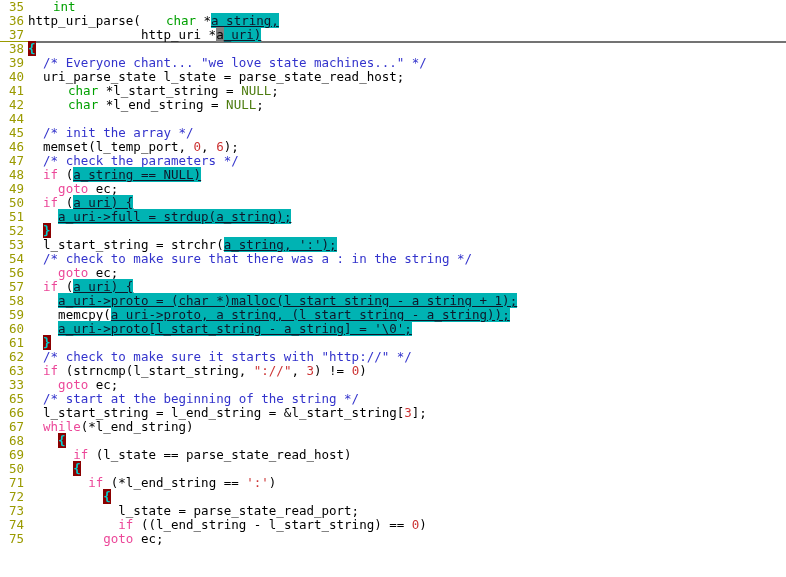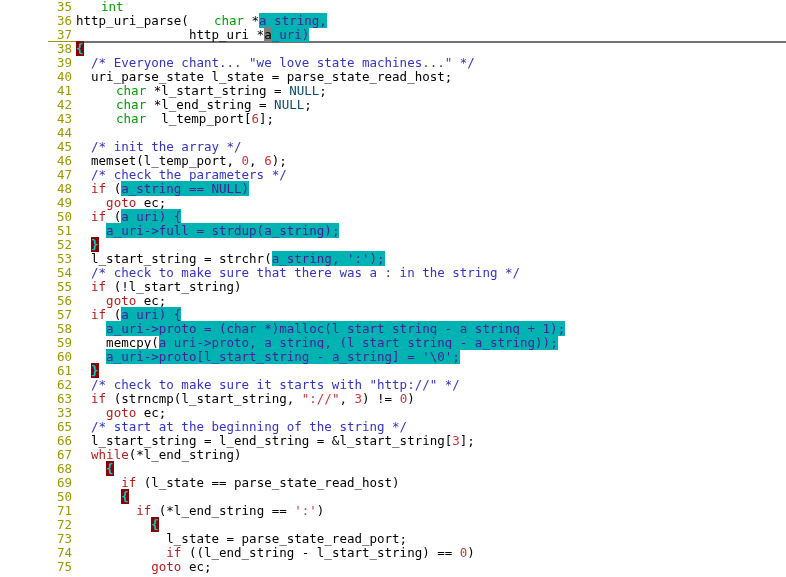--- a/index.html
+++ b/index.html
@@ -23,21 +23,20 @@
     height: 577px;
     position: relative;
     background: #ffffff;
   }
   .line {
     display: flex;
     height: 14px;
     line-height: 14px;
     white-space: pre;
     align-items: stretch;
-    padding-left: 48px;
   }
   .gutter {
     width: 24px;
     min-width: 24px;
     text-align: right;
     color: #9a9a00;
     padding-right: 0px;
     user-select: none;
     flex: 0 0 auto;
   }
@@ -62,59 +61,57 @@
     border-bottom: 1px solid #9a9a00;
     height: 13px;
   }
   .line.sep .code {
     border-bottom: 2px solid #737373;
     height: 13px;
     line-height: 13px;
   }
   
   .t-kw      { color: #00a000; margin-left: 25px; }            
-  .t-stmt    { color: #b91c1c; }            
+  .t-stmt    { color: #ec4899; }            
   .t-cmt     { color: #3333cc; }            
   .t-num     { color: #cc3333; }            
   .t-str     { color: #cc3333; }            
-  .t-con     { color: #0c4a6e; }            
+  .t-con     { color: #4d7c0f; }            
   .t-plain   { color: #000000; }
   
-  .hl        { background: #00b3b3; color: #4c1d95; }
+  .hl        { background: #00b3b3; color: #0f172a; text-decoration: underline; }
   
   .brace     { background: #8b0000; color: #00d0d0; font-weight: bold; }
   
   .cursor    { background: #808080; color: #000000; }
 </style>
 </head>
 <body>
 
 <div id="editor">
   <div id="lines-container">
       <div class="line"><div class="gutter">35</div><div class="gutter-pad"></div><div class="code"><span class="t-kw">int</span></div></div>
       <div class="line"><div class="gutter">36</div><div class="gutter-pad"></div><div class="code"><span class="t-plain">http_uri_parse(</span><span class="t-kw">char</span><span class="t-plain"> *</span><span class="t-plain hl">a_string,</span></div></div>
       <div class="line sep"><div class="gutter">37</div><div class="gutter-pad"></div><div class="code"><span class="t-plain">               http_uri *</span><span class="cursor">a</span><span class="t-plain hl">_uri)</span></div></div>
       <div class="line"><div class="gutter">38</div><div class="gutter-pad"></div><div class="code"><span class="brace">{</span></div></div>
       <div class="line"><div class="gutter">39</div><div class="gutter-pad"></div><div class="code"><span class="t-cmt">  /* Everyone chant... "we love state machines..." */</span></div></div>
       <div class="line"><div class="gutter">40</div><div class="gutter-pad"></div><div class="code"><span class="t-plain">  uri_parse_state l_state = parse_state_read_host;</span></div></div>
       <div class="line"><div class="gutter">41</div><div class="gutter-pad"></div><div class="code"><span class="t-plain">  </span><span class="t-kw">char</span><span class="t-plain"> *l_start_string = </span><span class="t-con">NULL</span><span class="t-plain">;</span></div></div>
       <div class="line"><div class="gutter">42</div><div class="gutter-pad"></div><div class="code"><span class="t-plain">  </span><span class="t-kw">char</span><span class="t-plain"> *l_end_string = </span><span class="t-con">NULL</span><span class="t-plain">;</span></div></div>
-      <div class="line"><div class="gutter">43</div><div class="gutter-pad"></div><div class="code"><span class="t-plain">  </span><span class="t-kw">char</span><span class="t-plain">  l_temp_port[</span><span class="t-num">6</span><span class="t-plain">];</span></div></div>
       <div class="line"><div class="gutter">44</div><div class="gutter-pad"></div><div class="code">&nbsp;</div></div>
       <div class="line"><div class="gutter">45</div><div class="gutter-pad"></div><div class="code"><span class="t-cmt">  /* init the array */</span></div></div>
       <div class="line"><div class="gutter">46</div><div class="gutter-pad"></div><div class="code"><span class="t-plain">  memset(l_temp_port, </span><span class="t-num">0</span><span class="t-plain">, </span><span class="t-num">6</span><span class="t-plain">);</span></div></div>
       <div class="line"><div class="gutter">47</div><div class="gutter-pad"></div><div class="code"><span class="t-cmt">  /* check the parameters */</span></div></div>
       <div class="line"><div class="gutter">48</div><div class="gutter-pad"></div><div class="code"><span class="t-plain">  </span><span class="t-stmt">if</span><span class="t-plain"> (</span><span class="t-plain hl">a_string == NULL)</span></div></div>
       <div class="line"><div class="gutter">49</div><div class="gutter-pad"></div><div class="code"><span class="t-plain">    </span><span class="t-stmt">goto</span><span class="t-plain"> ec;</span></div></div>
       <div class="line"><div class="gutter">50</div><div class="gutter-pad"></div><div class="code"><span class="t-plain">  </span><span class="t-stmt">if</span><span class="t-plain"> (</span><span class="t-plain hl">a_uri) {</span></div></div>
       <div class="line"><div class="gutter">51</div><div class="gutter-pad"></div><div class="code"><span class="t-plain">    </span><span class="t-plain hl">a_uri-&gt;full = strdup(a_string);</span></div></div>
       <div class="line"><div class="gutter">52</div><div class="gutter-pad"></div><div class="code"><span class="t-plain">  </span><span class="brace">}</span></div></div>
       <div class="line"><div class="gutter">53</div><div class="gutter-pad"></div><div class="code"><span class="t-plain">  l_start_string = strchr(</span><span class="t-plain hl">a_string, ':');</span></div></div>
       <div class="line"><div class="gutter">54</div><div class="gutter-pad"></div><div class="code"><span class="t-cmt">  /* check to make sure that there was a : in the string */</span></div></div>
-      <div class="line"><div class="gutter">55</div><div class="gutter-pad"></div><div class="code"><span class="t-plain">  </span><span class="t-stmt">if</span><span class="t-plain"> (!l_start_string)</span></div></div>
       <div class="line"><div class="gutter">56</div><div class="gutter-pad"></div><div class="code"><span class="t-plain">    </span><span class="t-stmt">goto</span><span class="t-plain"> ec;</span></div></div>
       <div class="line"><div class="gutter">57</div><div class="gutter-pad"></div><div class="code"><span class="t-plain">  </span><span class="t-stmt">if</span><span class="t-plain"> (</span><span class="t-plain hl">a_uri) {</span></div></div>
       <div class="line"><div class="gutter">58</div><div class="gutter-pad"></div><div class="code"><span class="t-plain">    </span><span class="t-plain hl">a_uri-&gt;proto = (char *)malloc(l_start_string - a_string + 1);</span></div></div>
       <div class="line"><div class="gutter">59</div><div class="gutter-pad"></div><div class="code"><span class="t-plain">    memcpy(</span><span class="t-plain hl">a_uri-&gt;proto, a_string, (l_start_string - a_string));</span></div></div>
       <div class="line"><div class="gutter">60</div><div class="gutter-pad"></div><div class="code"><span class="t-plain">    </span><span class="t-plain hl">a_uri-&gt;proto[l_start_string - a_string] = '\0';</span></div></div>
       <div class="line"><div class="gutter">61</div><div class="gutter-pad"></div><div class="code"><span class="t-plain">  </span><span class="brace">}</span></div></div>
       <div class="line"><div class="gutter">62</div><div class="gutter-pad"></div><div class="code"><span class="t-cmt">  /* check to make sure it starts with "http://" */</span></div></div>
       <div class="line"><div class="gutter">63</div><div class="gutter-pad"></div><div class="code"><span class="t-plain">  </span><span class="t-stmt">if</span><span class="t-plain"> (strncmp(l_start_string, </span><span class="t-str">"://"</span><span class="t-plain">, </span><span class="t-num">3</span><span class="t-plain">) != </span><span class="t-num">0</span><span class="t-plain">)</span></div></div>
       <div class="line"><div class="gutter">33</div><div class="gutter-pad"></div><div class="code"><span class="t-plain">    </span><span class="t-stmt">goto</span><span class="t-plain"> ec;</span></div></div>
       <div class="line"><div class="gutter">65</div><div class="gutter-pad"></div><div class="code"><span class="t-cmt">  /* start at the beginning of the string */</span></div></div>

